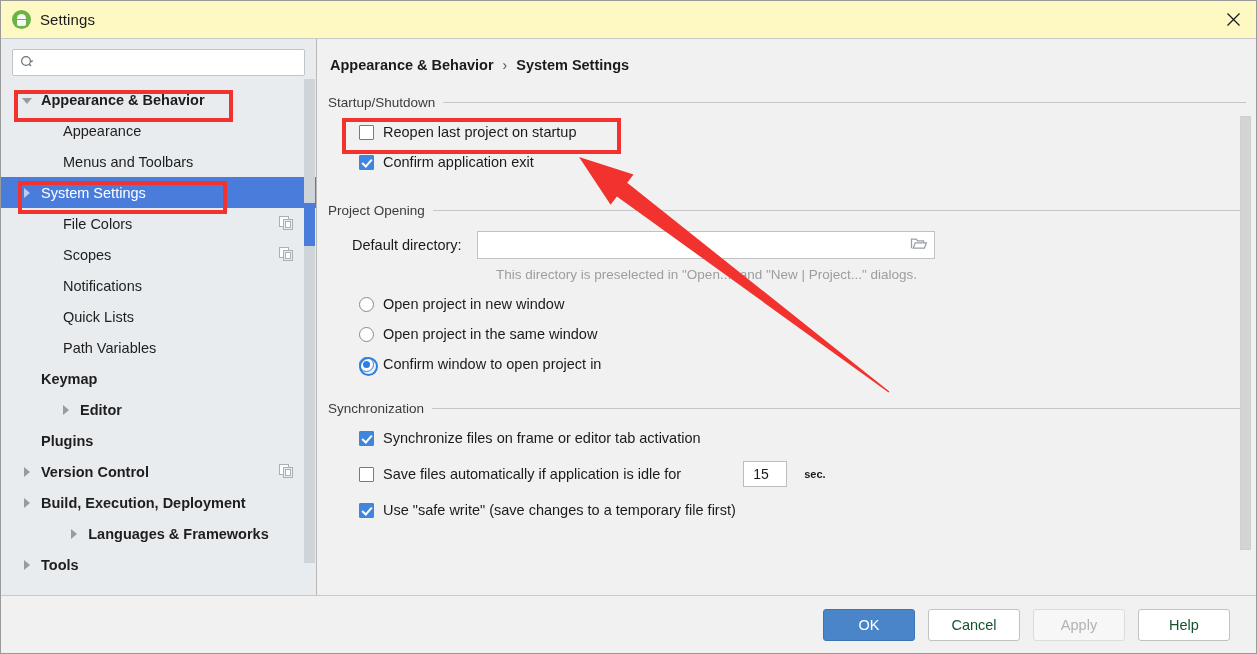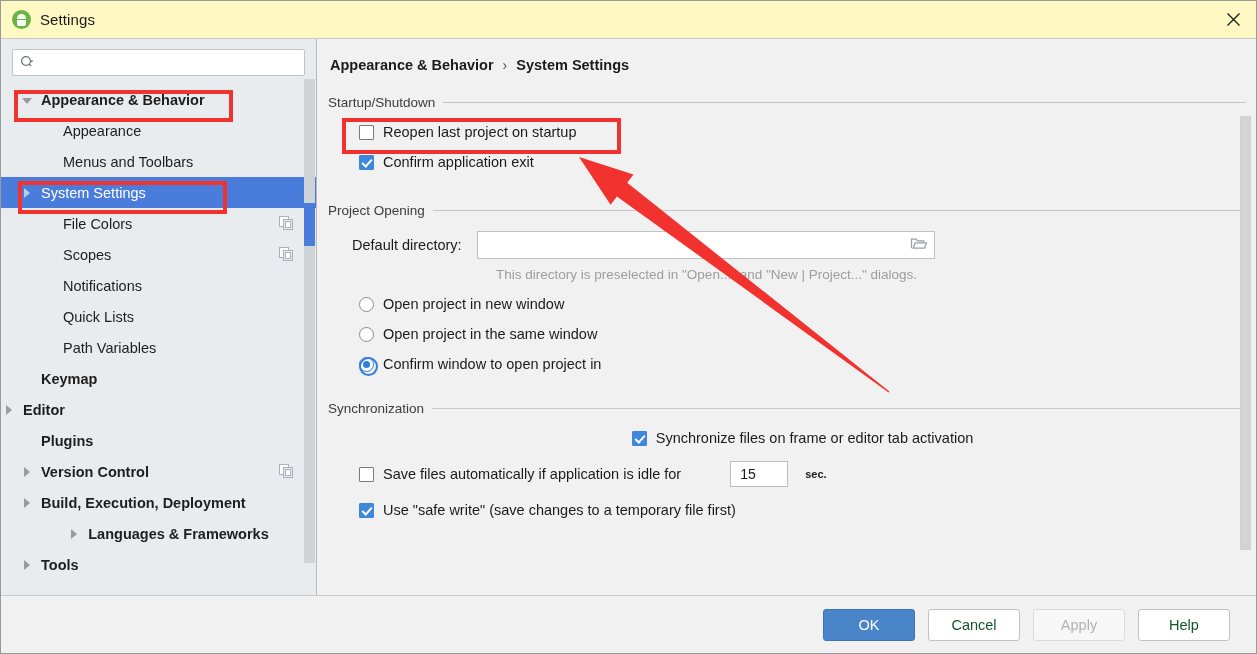--- a/index.html
+++ b/index.html
@@ -302,24 +302,24 @@
     background: transparent;
   }
   #dir-hint {
     margin: 8px 0 0 0;
     padding-left: 168px;
     font-size: 13.5px;
     color: #9d9d9d;
   }
 
   #idle-field {
-    width: 58px; height: 26px;
+    width: 44px; height: 26px;
     background: #ffffff;
     border: 1px solid #bdbdbd;
-    margin-left: 49px;
+    margin-left: 62px;
     display: flex;
     align-items: center;
     padding-left: 7px;
   }
   #idle-input {
     width: 100%;
     border: 0; outline: 0;
     font-size: 14px;
     font-family: "Liberation Sans", sans-serif;
     background: transparent;
@@ -475,21 +475,21 @@
             <span class="tlabel">Quick Lists</span>
           </div>
           <div class="tree-item" style="padding-left: 40px;">
             <span class="arrow none"></span>
             <span class="tlabel">Path Variables</span>
           </div>
           <div class="tree-item bold" style="padding-left: 18px;">
             <span class="arrow none"></span>
             <span class="tlabel">Keymap</span>
           </div>
-          <div class="tree-item bold" style="padding-left: 0;">
+          <div class="tree-item bold" style="padding-left: 12px; margin-left: 45px;">
             <span class="arrow right"></span>
             <span class="tlabel">Editor</span>
           </div>
           <div class="tree-item bold" style="padding-left: 18px;">
             <span class="arrow none"></span>
             <span class="tlabel">Plugins</span>
           </div>
           <div class="tree-item bold" style="padding-left: 18px;">
             <span class="arrow right"></span>
             <span class="tlabel">Version Control</span>
@@ -577,21 +577,21 @@
           <span>Confirm window to open project in</span>
         </div>
       </div>
 
       <div class="group" style="margin-top:22px;">
         <div class="group-head">
           <span>Synchronization</span>
           <span class="rule"></span>
         </div>
 
-        <div class="row" style="margin-top:7px;justify-content:center;">
+        <div class="row" style="margin-top:7px;">
           <span class="cb checked"></span>
           <span>Synchronize files on frame or editor tab activation</span>
         </div>
 
 
         <div class="row" style="margin-top:6px;">
           <span class="cb"></span>
           <span>Save files automatically if application is idle for</span>
           <span id="idle-field">
             <input id="idle-input" type="text" value="15" style="">

